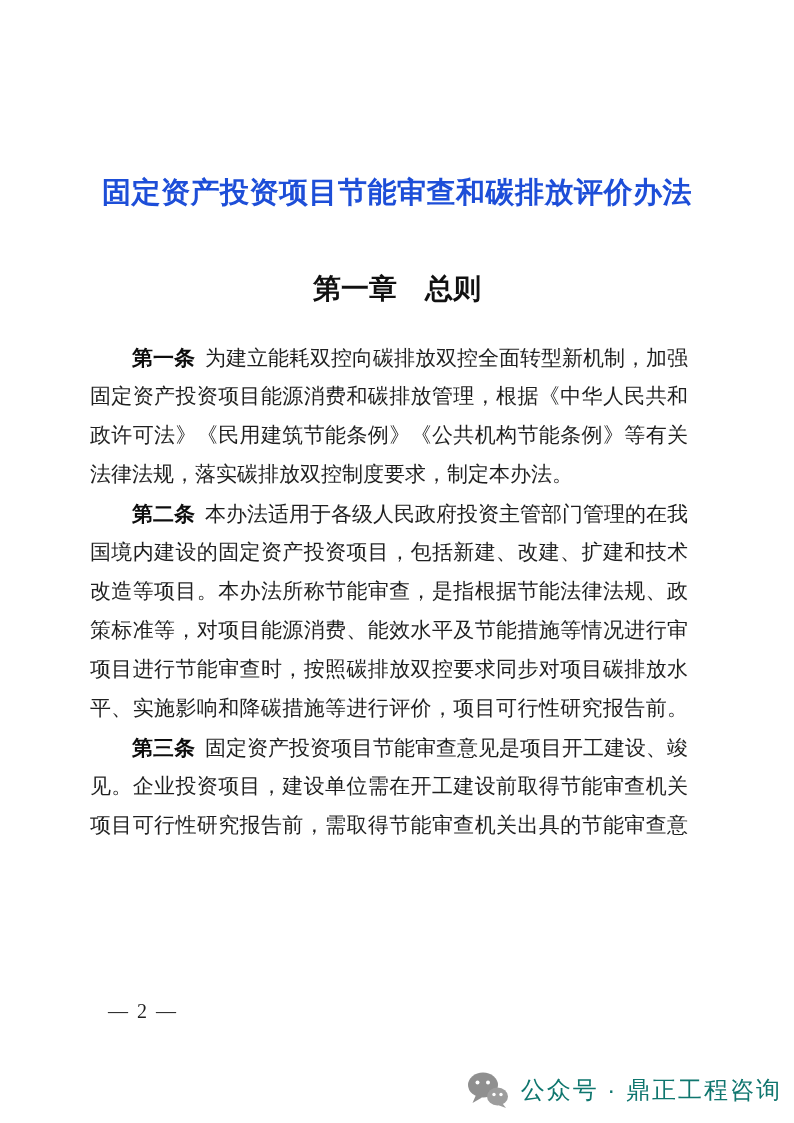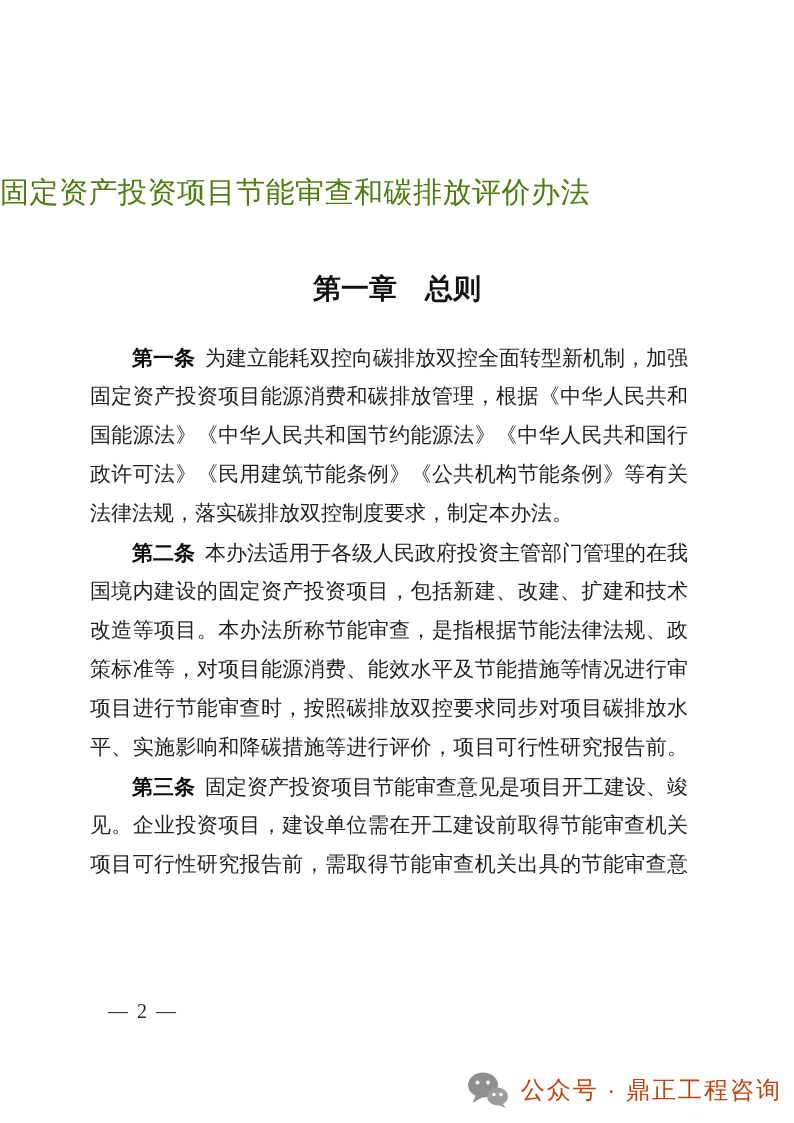--- a/index.html
+++ b/index.html
@@ -8,25 +8,25 @@
     width: 794px;
     height: 1123px;
     background: #ffffff;
     overflow: hidden;
     font-family: "Liberation Serif", serif;
     color: #1f1f1f;
   }
   .doc-title {
     margin: 0;
     padding-top: 172px;
-    text-align: left;
+    text-align: center;
     font-family: "Liberation Sans", sans-serif;
     font-size: 29px;
-    font-weight: 400;
-    color: #4d7c0f;
+    font-weight: 700;
+    color: #1d4ed8;
     line-height: 40px;
     letter-spacing: 0.5px;
   }
   .chapter-heading {
     margin: 62px 0 0 0;
     text-align: center;
     font-family: "Liberation Sans", sans-serif;
     font-size: 28px;
     font-weight: 700;
     color: #111111;
@@ -69,40 +69,39 @@
   }
   .watermark {
     position: absolute;
     top: 1072px;
     right: 12px;
     display: flex;
     align-items: center;
     gap: 12px;
     font-family: "Liberation Sans", sans-serif;
     font-size: 24px;
-    color: #c2410c;
+    color: #0f766e;
     letter-spacing: 2px;
   }
   .wechat-icon { display: block; }
 </style>
 </head>
 <body>
 
 <div class="page">
 
   <h1 class="doc-title">固定资产投资项目节能审查和碳排放评价办法</h1>
 
   <h2 class="chapter-heading">第一章　总则</h2>
 
   <div class="content">
 
     <div class="para">
       <div class="line indent"><span class="term">第一条</span><span>为建立能耗双控向碳排放双控全面转型新机制，加强</span></div>
       <div class="line">固定资产投资项目能源消费和碳排放管理，根据《中华人民共和</div>
-      <div class="line">国能源法》《中华人民共和国节约能源法》《中华人民共和国行</div>
       <div class="line">政许可法》《民用建筑节能条例》《公共机构节能条例》等有关</div>
       <div class="line short-last">法律法规，落实碳排放双控制度要求，制定本办法。</div>
     </div>
 
     <div class="para">
       <div class="line indent"><span class="term">第二条</span><span>本办法适用于各级人民政府投资主管部门管理的在我</span></div>
       <div class="line">国境内建设的固定资产投资项目，包括新建、改建、扩建和技术</div>
       <div class="line">改造等项目。本办法所称节能审查，是指根据节能法律法规、政</div>
       <div class="line">策标准等，对项目能源消费、能效水平及节能措施等情况进行审</div>
       <div class="line">项目进行节能审查时，按照碳排放双控要求同步对项目碳排放水</div>

